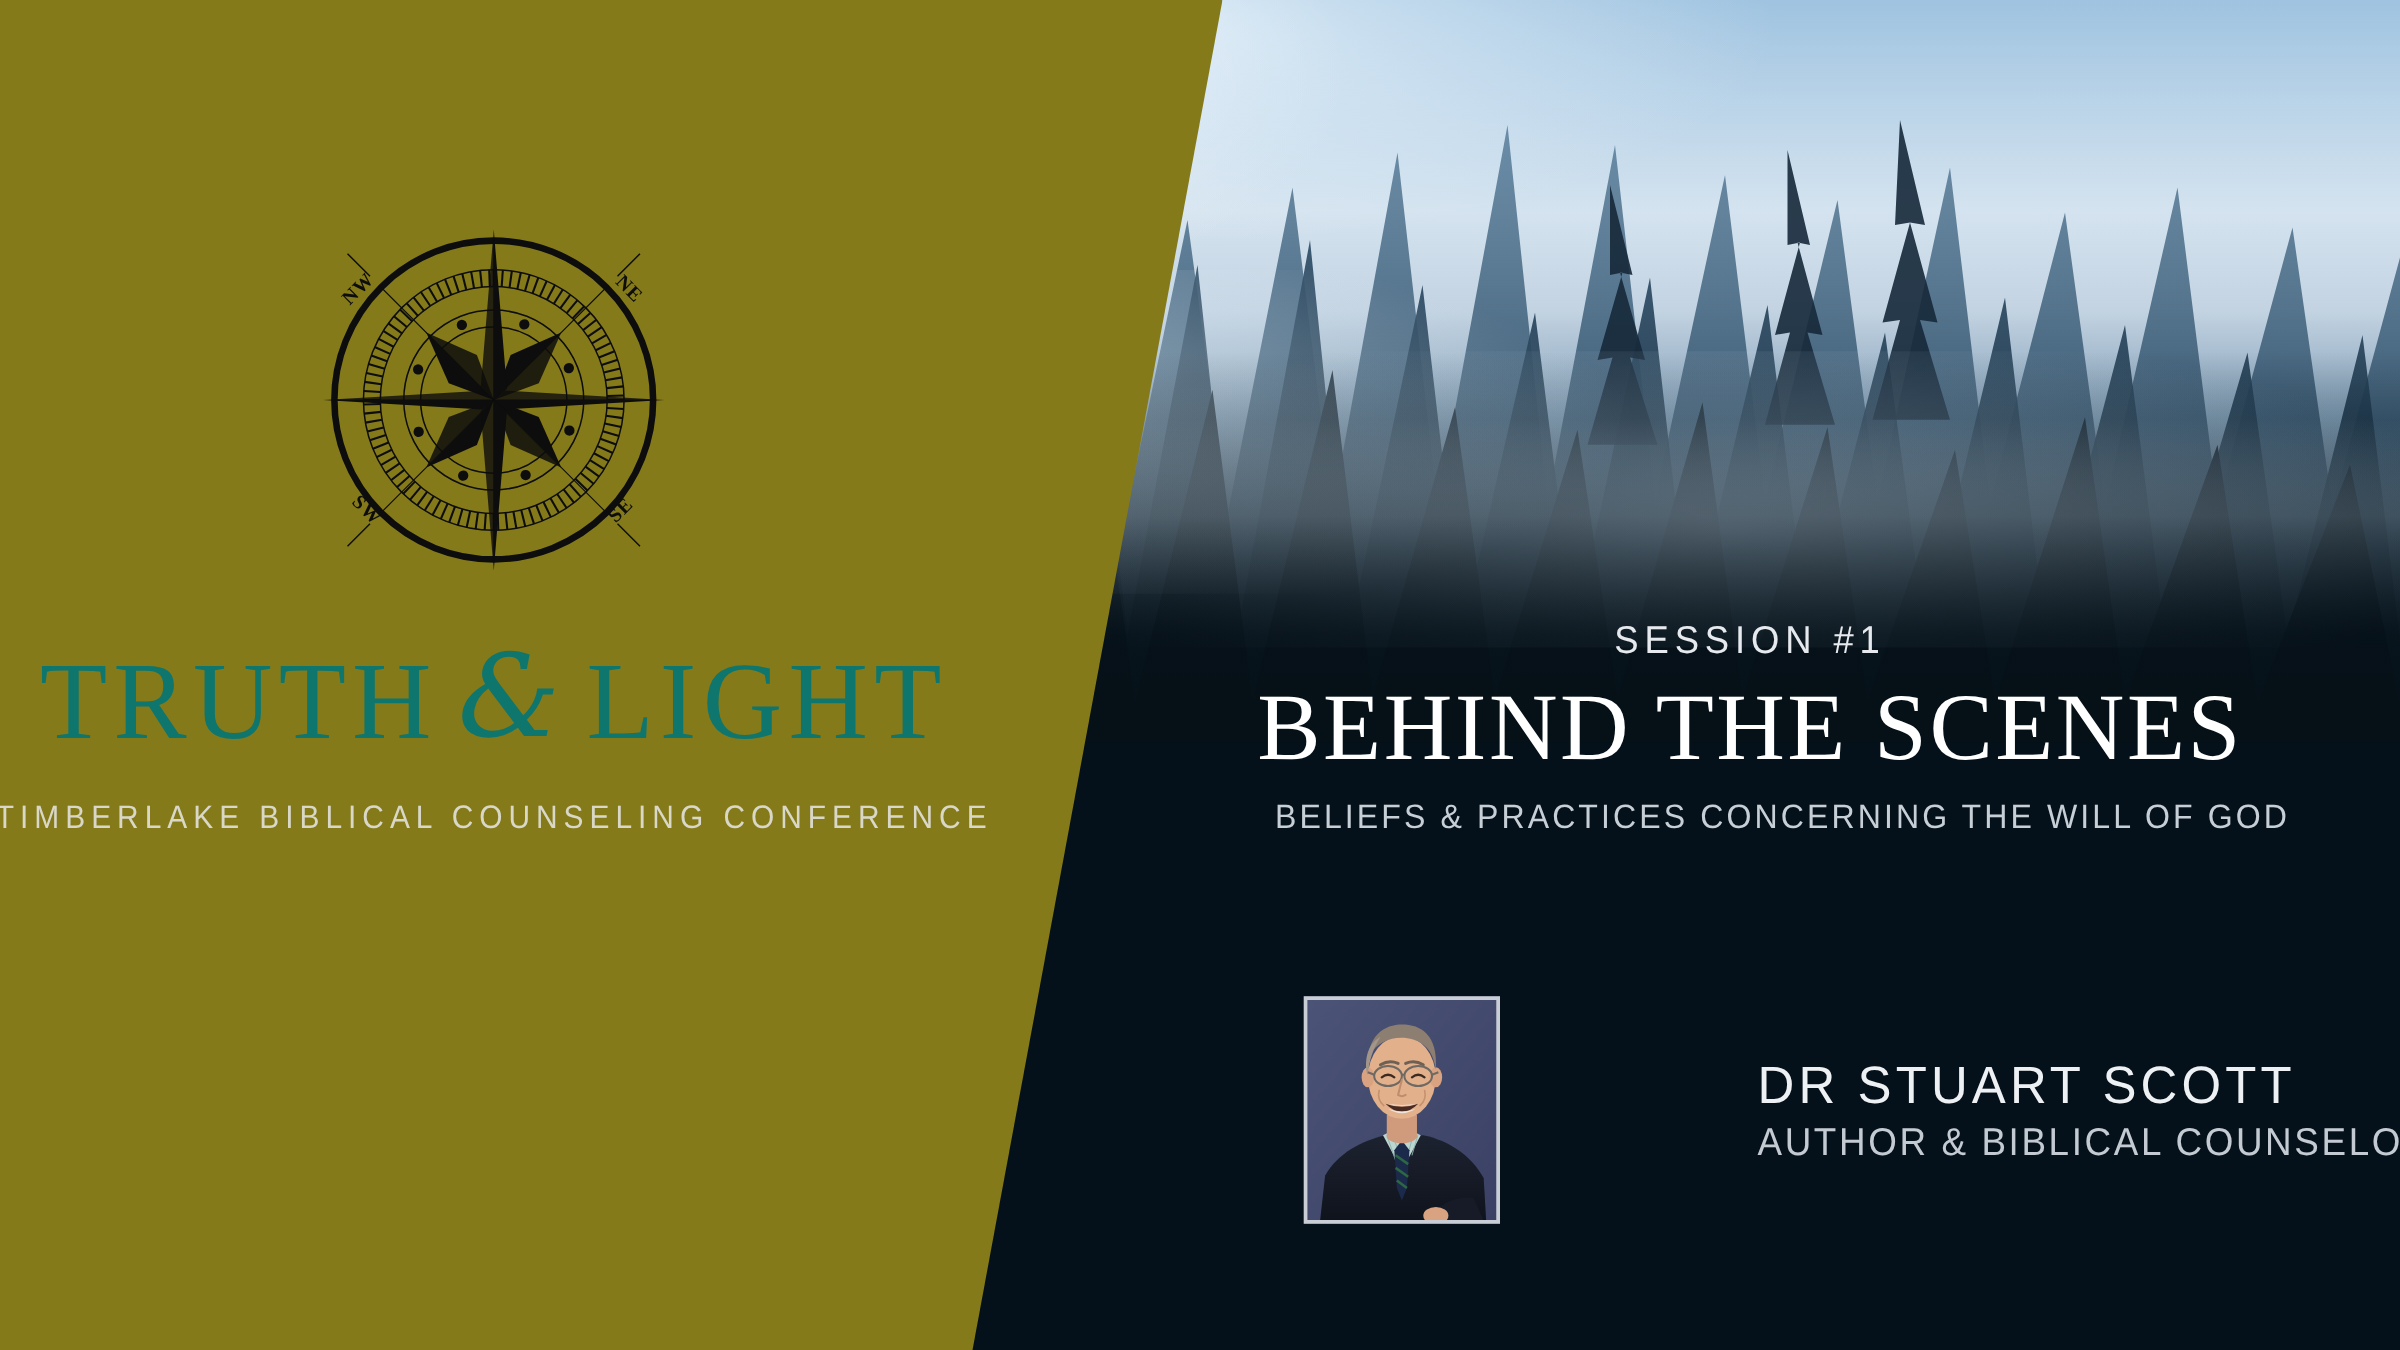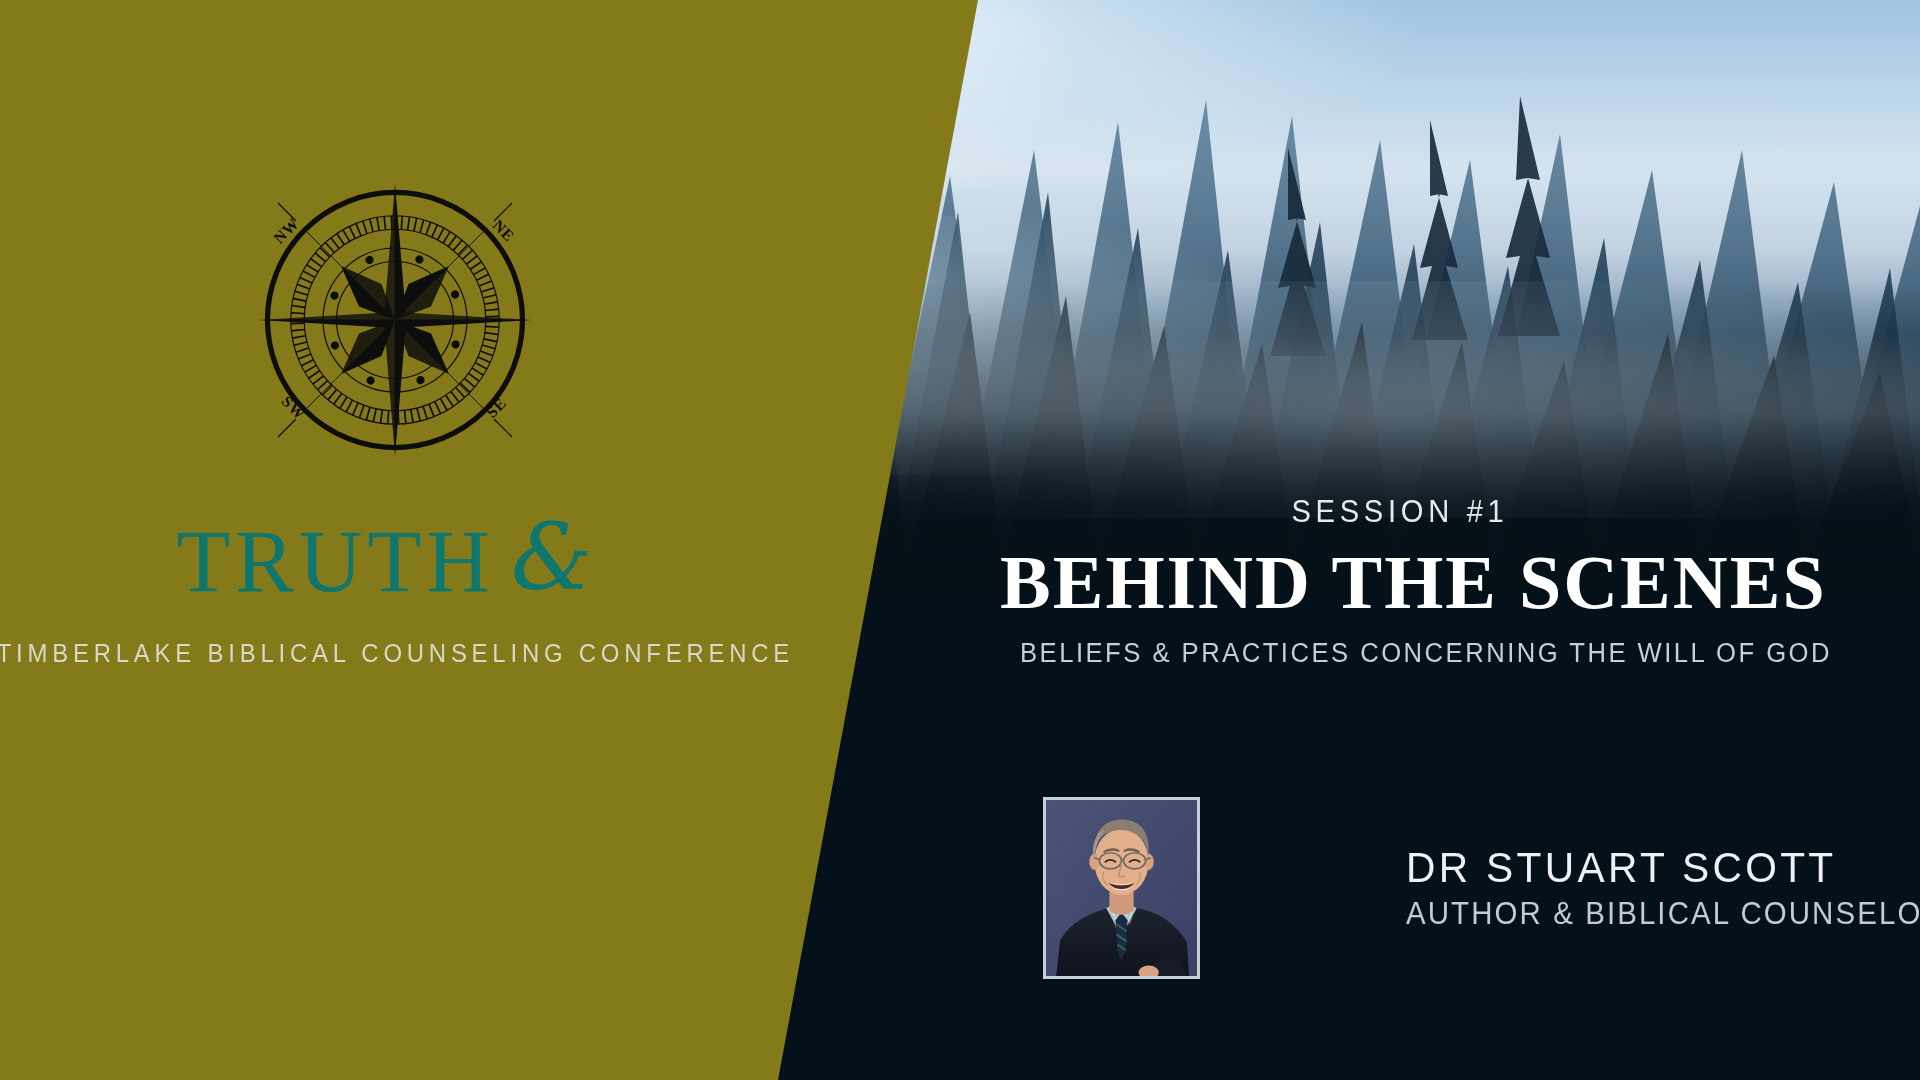--- a/index.html
+++ b/index.html
@@ -63,21 +63,21 @@
      font-size:26px;letter-spacing:5.2px;color:#d9d8c8;
      white-space:nowrap;font-weight:300;
      transform:scaleX(.92);transform-origin:center;}
 
   
   .session-block{position:absolute;left:1000px;top:494px;width:800px;
                  text-align:center;}
   .session-kicker{font-size:31px;letter-spacing:5px;color:#e6eaee;
       font-weight:300;transform:scaleX(.94);transform-origin:center;}
   .session-title{margin-top:14px;
-      font-family:"Liberation Serif", serif;font-weight:700;
+      font-family:"Liberation Serif", serif;font-weight:400;
       font-size:76px;line-height:1;color:#ffffff;letter-spacing:2px;
       white-space:nowrap;}
   .session-sub{margin-top:18px;font-size:27px;letter-spacing:2.6px;
       color:#c6ced6;font-weight:300;white-space:nowrap;
       transform:scaleX(.95);transform-origin:center;}
 
   
   .speaker{position:absolute;left:1043px;top:797px;
            display:flex;align-items:center;}
   .portrait-frame{width:157px;height:182px;border:3px solid #c9ced6;
@@ -274,20 +274,21 @@
           <text x="340" y="86" transform="rotate(45 340 86)" text-anchor="middle">NE</text>
           <text x="60" y="322" transform="rotate(45 60 322)" text-anchor="middle">SW</text>
           <text x="340" y="322" transform="rotate(-45 340 322)" text-anchor="middle">SE</text>
         </g>
       </svg>
     </div>
 
     <div class="brand-title">
       <span>TRUTH</span>
       <span class="amp">&amp;</span>
+      <span>LIGHT</span>
     </div>
 
     <div class="brand-sub">TIMBERLAKE BIBLICAL COUNSELING CONFERENCE</div>
   </div>
 
   <div class="session-block">
     <div class="session-kicker">SESSION #1</div>
     <div class="session-title">BEHIND THE SCENES</div>
     <div class="session-sub">BELIEFS &amp; PRACTICES CONCERNING THE WILL OF GOD</div>
   </div>

